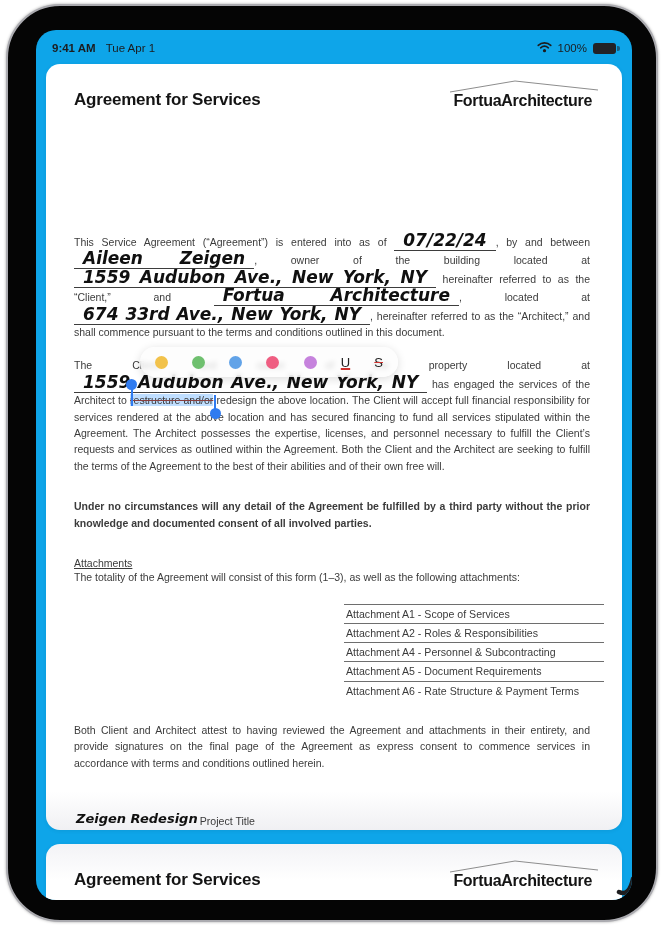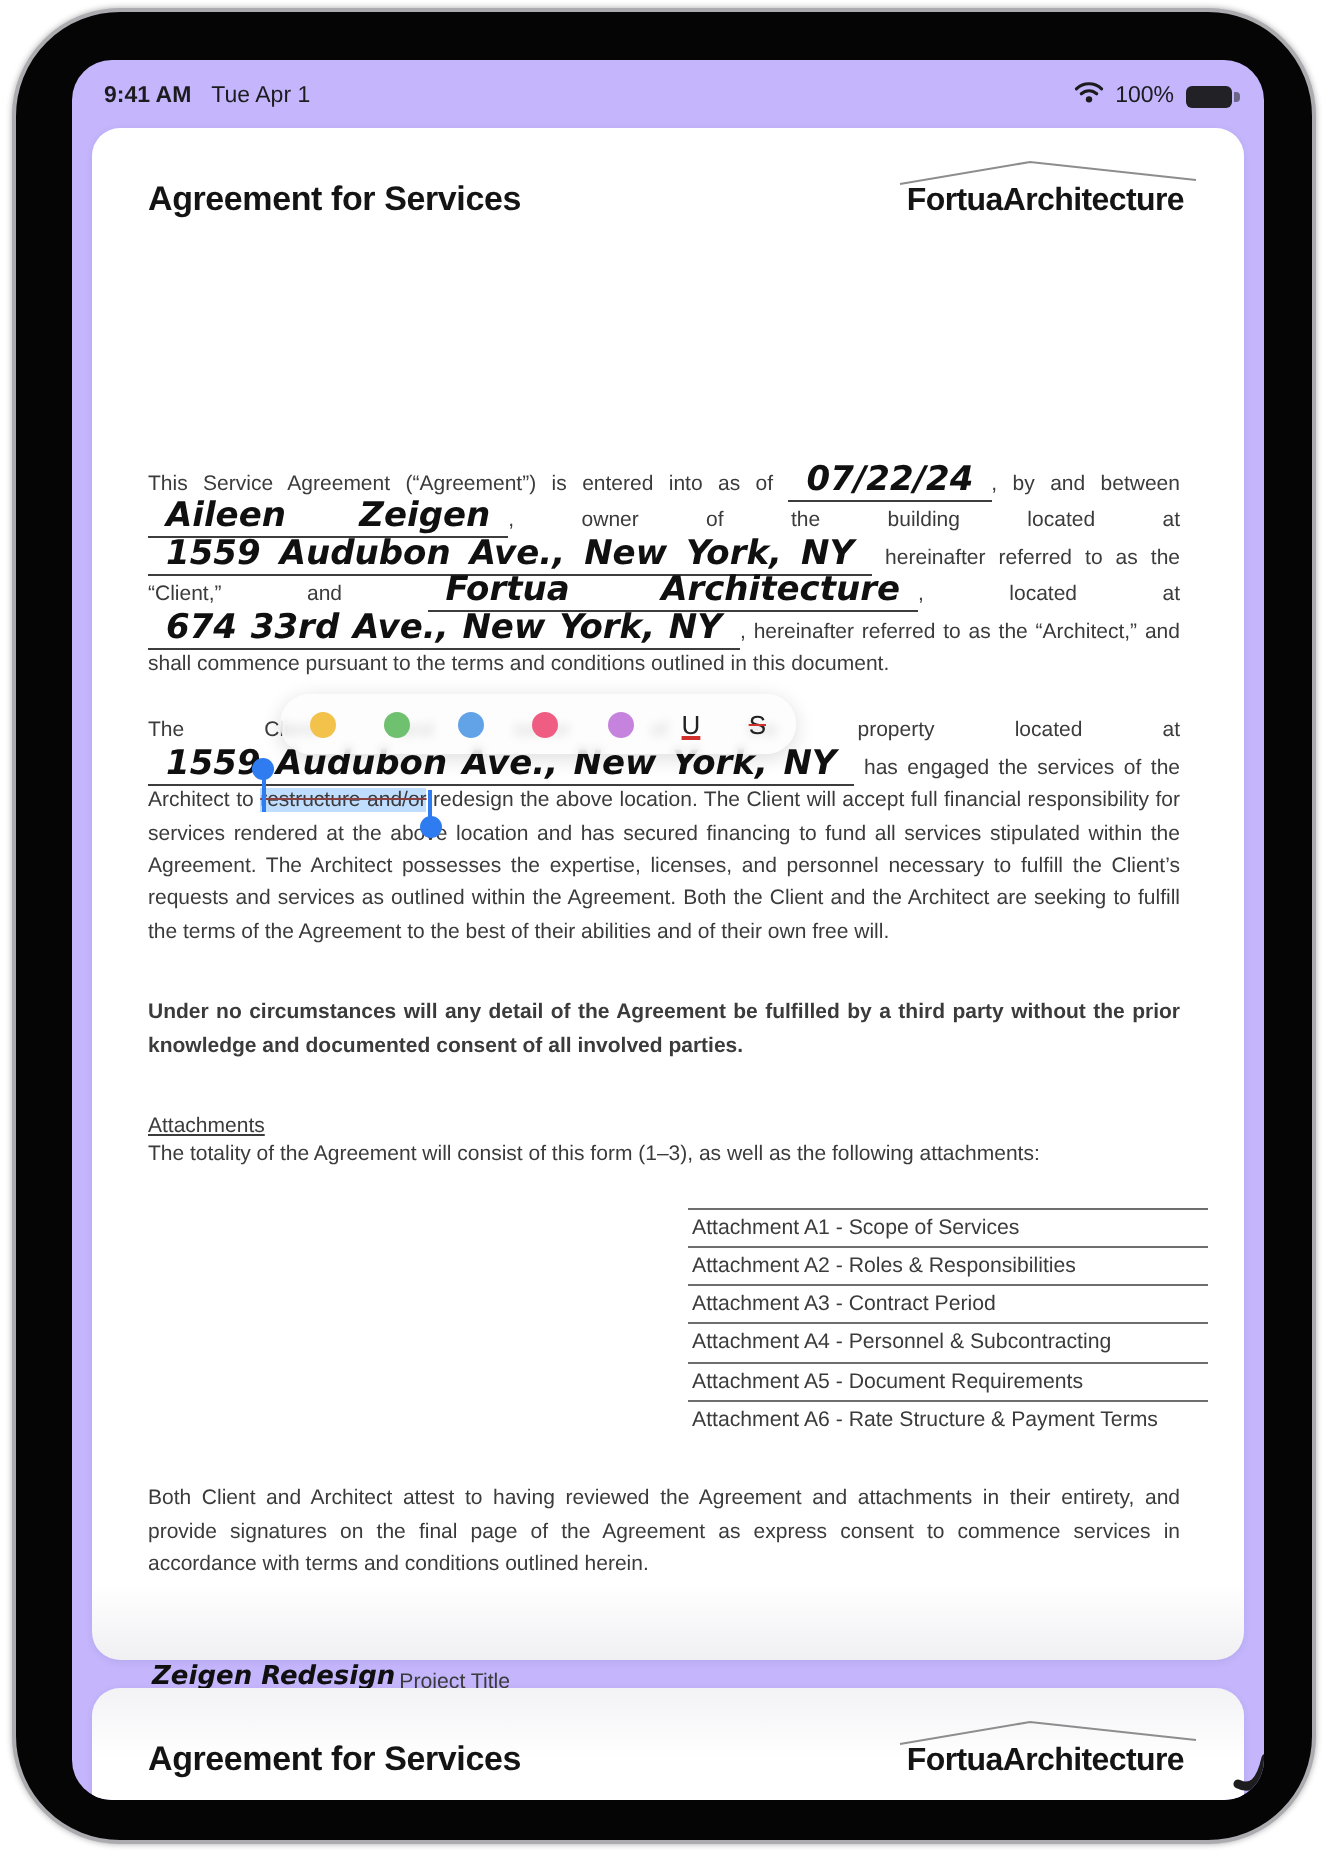--- a/index.html
+++ b/index.html
@@ -4,21 +4,21 @@
 <style>
   * { margin:0; padding:0; box-sizing:border-box; }
   html,body { width:666px; height:928px; background:#ffffff; overflow:hidden;
               font-family:"Liberation Sans", sans-serif; }
 
   
   .frame { position:absolute; left:6px; top:4px; width:652px; height:918px;
            background:#050505; border-radius:54px;
            border:2.5px solid #ababb0; box-shadow:0 0 3px rgba(0,0,0,.35); }
   .screen { position:absolute; left:28px; top:24px; width:596px; height:870px;
-            background:#c4b5fd; border-radius:20px; overflow:hidden; }
+            background:#0ea5e9; border-radius:20px; overflow:hidden; }
 
   
   .status-bar { position:absolute; left:0; top:0; width:100%; height:32px;
                 display:flex; justify-content:space-between; align-items:center;
                 padding:4px 16px 0 16px; }
   .status-left { display:flex; gap:10px; align-items:center; }
   .status-time { font-size:11.5px; font-weight:700; color:#1c1c1e; }
   .status-date { font-size:11.5px; font-weight:400; color:#1c1c1e; }
   .status-right { display:flex; gap:6px; align-items:center; }
   .status-batt-pct { font-size:11.5px; color:#1c1c1e; }
@@ -134,21 +134,20 @@
         <p class="para p2"><span>The Client and owner of the property located at </span><span class="hw">1559 Audubon Ave., New York, NY</span><span> has engaged the services of the Architect to </span><span class="sel">restructure and/or<span class="handle-start"></span><span class="handle-end"></span></span><span> redesign the above location. The Client will accept full financial responsibility for services rendered at the above location and has secured financing to fund all services stipulated within the Agreement. The Architect possesses the expertise, licenses, and personnel necessary to fulfill the Client’s requests and services as outlined within the Agreement. Both the Client and the Architect are seeking to fulfill the terms of the Agreement to the best of their abilities and of their own free will.</span></p>
 
         <p class="para p3">Under no circumstances will any detail of the Agreement be fulfilled by a third party without the prior knowledge and documented consent of all involved parties.</p>
 
         <div class="attach-heading">Attachments</div>
         <p class="para">The totality of the Agreement will consist of this form (1–3), as well as the following attachments:</p>
 
         <div class="attach-table">
           <div class="attach-row">Attachment A1 - Scope of Services</div>
           <div class="attach-row">Attachment A2 - Roles &amp; Responsibilities</div>
-          <div class="attach-row">Attachment A3 - Contract Period</div>
           <div class="attach-row">Attachment A4 - Personnel &amp; Subcontracting</div>
           <div class="attach-row">Attachment A5 - Document Requirements</div>
           <div class="attach-row">Attachment A6 - Rate Structure &amp; Payment Terms</div>
         </div>
 
         <p class="para p4">Both Client and Architect attest to having reviewed the Agreement and attachments in their entirety, and provide signatures on the final page of the Agreement as express consent to commence services in accordance with terms and conditions outlined herein.</p>
 
         <div class="sig-row">
           <div class="sig-field sig-w1">
             <span class="sig-value">Zeigen Redesign</span>

